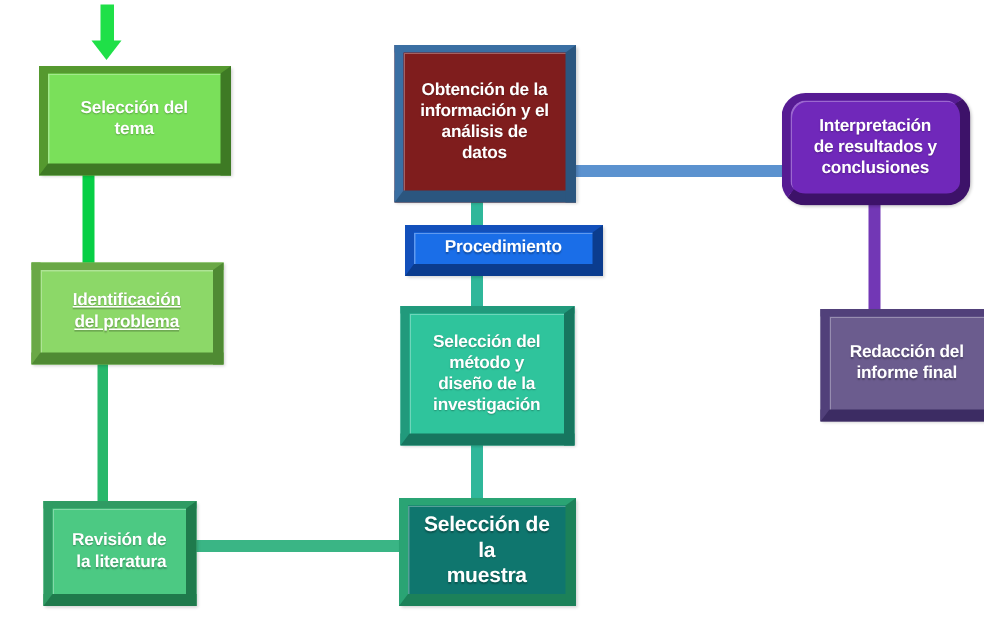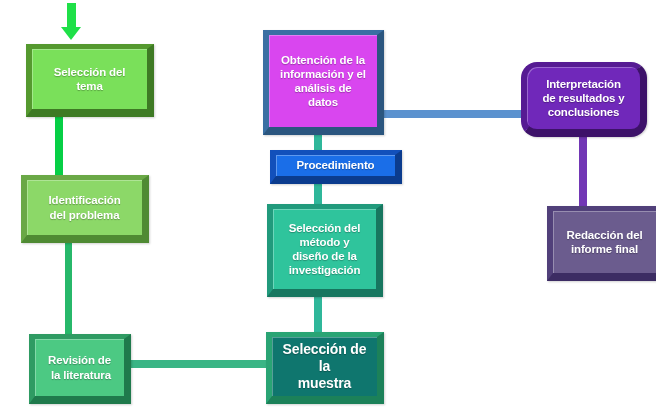--- a/index.html
+++ b/index.html
@@ -66,27 +66,27 @@
     <div class="conn" style="left: 126px; top: 360px; width: 148px; height: 8px; background: rgb(58, 181, 133);"></div>
     <div class="conn" style="left: 314px; top: 129px; width: 8px; height: 24px; background: rgb(47, 183, 154);"></div>
     <div class="conn" style="left: 314px; top: 180px; width: 8px; height: 28px; background: rgb(47, 183, 154);"></div>
     <div class="conn" style="left: 314px; top: 292px; width: 8px; height: 44px; background: rgb(47, 183, 154);"></div>
     <div class="conn" style="left: 378px; top: 110px; width: 148px; height: 8px; background: rgb(91, 146, 207);"></div>
     <div class="conn" style="left: 579px; top: 133px; width: 8px; height: 78px; background: rgb(114, 55, 181);"></div>
     <div class="arrowhead" style="left: 61px; top: 27px; border-left: 10.5px solid transparent; border-right: 10.5px solid transparent; border-top: 13px solid rgb(31, 224, 72);"></div>
     <div class="node bevel" style="left: 26px; top: 44px; width: 128px; height: 73px; font-size: 11.5px; color: rgb(255, 255, 255); z-index: 5; background: rgb(122, 224, 90); border-width: 5px 7px 8px 6px; border-color: rgb(85, 153, 47) rgb(62, 122, 36) rgb(62, 122, 36) rgb(85, 153, 47); box-shadow: rgba(255, 255, 255, 0.3) 1px 1px 0px inset, rgba(0, 0, 0, 0.18) 1px 1px 2px;">
       <div class="label">Selección del<br>tema</div>
     </div>
-    <div class="node bevel" style="left: 21px; top: 175px; width: 128px; height: 68px; font-size: 11.5px; color: rgb(255, 255, 255); z-index: 5; background: rgb(140, 216, 104); border-width: 5px 7px 8px 6px; border-color: rgb(106, 168, 70) rgb(79, 138, 51) rgb(79, 138, 51) rgb(106, 168, 70); box-shadow: rgba(255, 255, 255, 0.3) 1px 1px 0px inset, rgba(0, 0, 0, 0.18) 1px 1px 2px;">
+    <div class="node bevel" style="left: 21px; top: 175px; width: 128px; height: 68px; font-size: 11.5px; color: rgb(255, 255, 255); z-index: 5; background: rgb(140, 216, 104); border-width: 5px 7px 8px 6px; border-color: rgb(106, 168, 70) rgb(79, 138, 51) rgb(79, 138, 51) rgb(106, 168, 70); box-shadow: rgba(255, 255, 255, 0.3) 1px 1px 0px inset, rgba(0, 0, 0, 0.18) 1px 1px 2px; text-decoration: underline;">
       <div class="label">Identificación<br>del problema</div>
     </div>
     <div class="node bevel" style="left: 29px; top: 334px; width: 102px; height: 70px; font-size: 11.5px; color: rgb(255, 255, 255); z-index: 5; background: rgb(76, 201, 131); border-width: 5px 7px 8px 6px; border-color: rgb(47, 155, 99) rgb(31, 122, 76) rgb(31, 122, 76) rgb(47, 155, 99); box-shadow: rgba(255, 255, 255, 0.3) 1px 1px 0px inset, rgba(0, 0, 0, 0.18) 1px 1px 2px; text-align: right;">
       <div class="label">Revisión de<br>la literatura</div>
     </div>
-    <div class="node bevel" style="left: 263px; top: 30px; width: 121px; height: 105px; font-size: 11.5px; color: rgb(255, 255, 255); z-index: 5; background: #d946ef; border-width: 5px 7px 8px 6px; border-color: rgb(58, 111, 163) rgb(43, 86, 127) rgb(43, 86, 127) rgb(58, 111, 163); box-shadow: rgba(255, 255, 255, 0.3) 1px 1px 0px inset, rgba(0, 0, 0, 0.18) 1px 1px 2px;">
+    <div class="node bevel" style="left: 263px; top: 30px; width: 121px; height: 105px; font-size: 11.5px; color: rgb(255, 255, 255); z-index: 5; background: #7f1d1d; border-width: 5px 7px 8px 6px; border-color: rgb(58, 111, 163) rgb(43, 86, 127) rgb(43, 86, 127) rgb(58, 111, 163); box-shadow: rgba(255, 255, 255, 0.3) 1px 1px 0px inset, rgba(0, 0, 0, 0.18) 1px 1px 2px;">
       <div class="label">Obtención de la<br>información y el<br>análisis de<br>datos</div>
     </div>
     <div class="node bevel" style="left: 270px; top: 150px; width: 132px; height: 34px; font-size: 11.5px; color: rgb(255, 255, 255); z-index: 5; background: rgb(26, 110, 232); border-width: 5px 7px 8px 6px; border-color: rgb(18, 80, 187) rgb(11, 60, 142) rgb(11, 60, 142) rgb(18, 80, 187); box-shadow: rgba(255, 255, 255, 0.3) 1px 1px 0px inset, rgba(0, 0, 0, 0.18) 1px 1px 2px;">
       <div class="label">Procedimiento</div>
     </div>
     <div class="node bevel" style="left: 267px; top: 204px; width: 116px; height: 93px; font-size: 11.5px; color: rgb(255, 255, 255); z-index: 5; background: rgb(47, 196, 156); border-width: 5px 7px 8px 6px; border-color: rgb(33, 154, 124) rgb(23, 118, 95) rgb(23, 118, 95) rgb(33, 154, 124); box-shadow: rgba(255, 255, 255, 0.3) 1px 1px 0px inset, rgba(0, 0, 0, 0.18) 1px 1px 2px;">
       <div class="label">Selección del<br>método y<br>diseño de la<br>investigación</div>
     </div>
     <div class="node bevel" style="left: 266px; top: 332px; width: 118px; height: 72px; font-size: 14px; color: rgb(255, 255, 255); z-index: 5; background: #0f766e; border-width: 5px 7px 8px 6px; border-color: rgb(42, 164, 116) rgb(28, 129, 89) rgb(28, 129, 89) rgb(42, 164, 116); box-shadow: rgba(255, 255, 255, 0.3) 1px 1px 0px inset, rgba(0, 0, 0, 0.18) 1px 1px 2px;">
       <div class="label">Selección de la<br>muestra</div>

